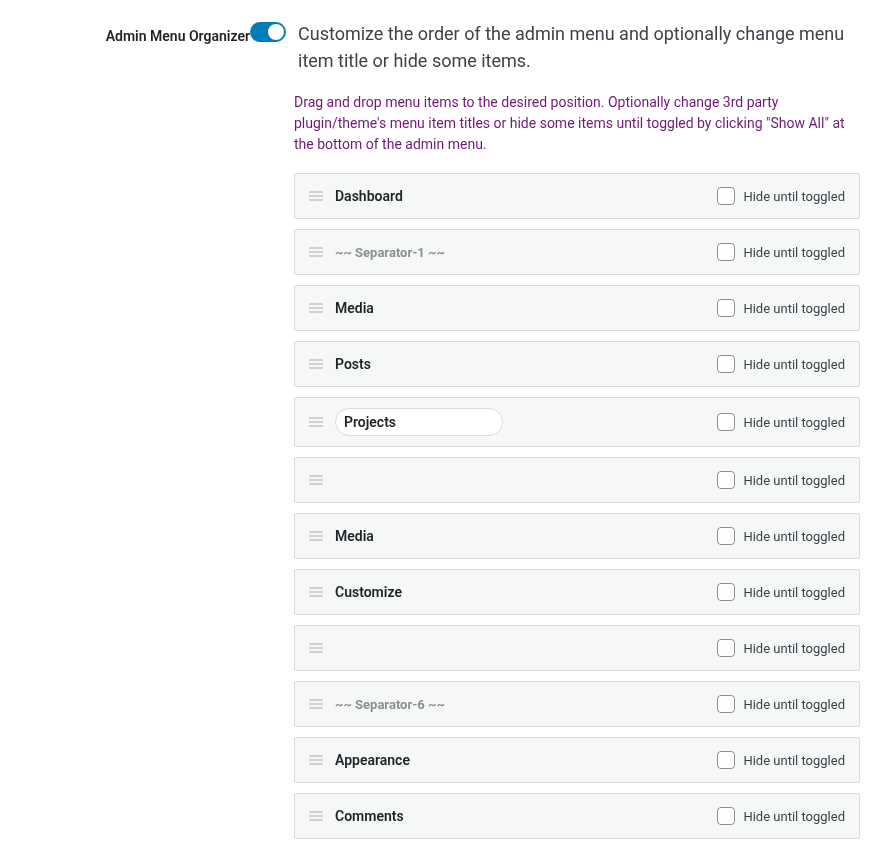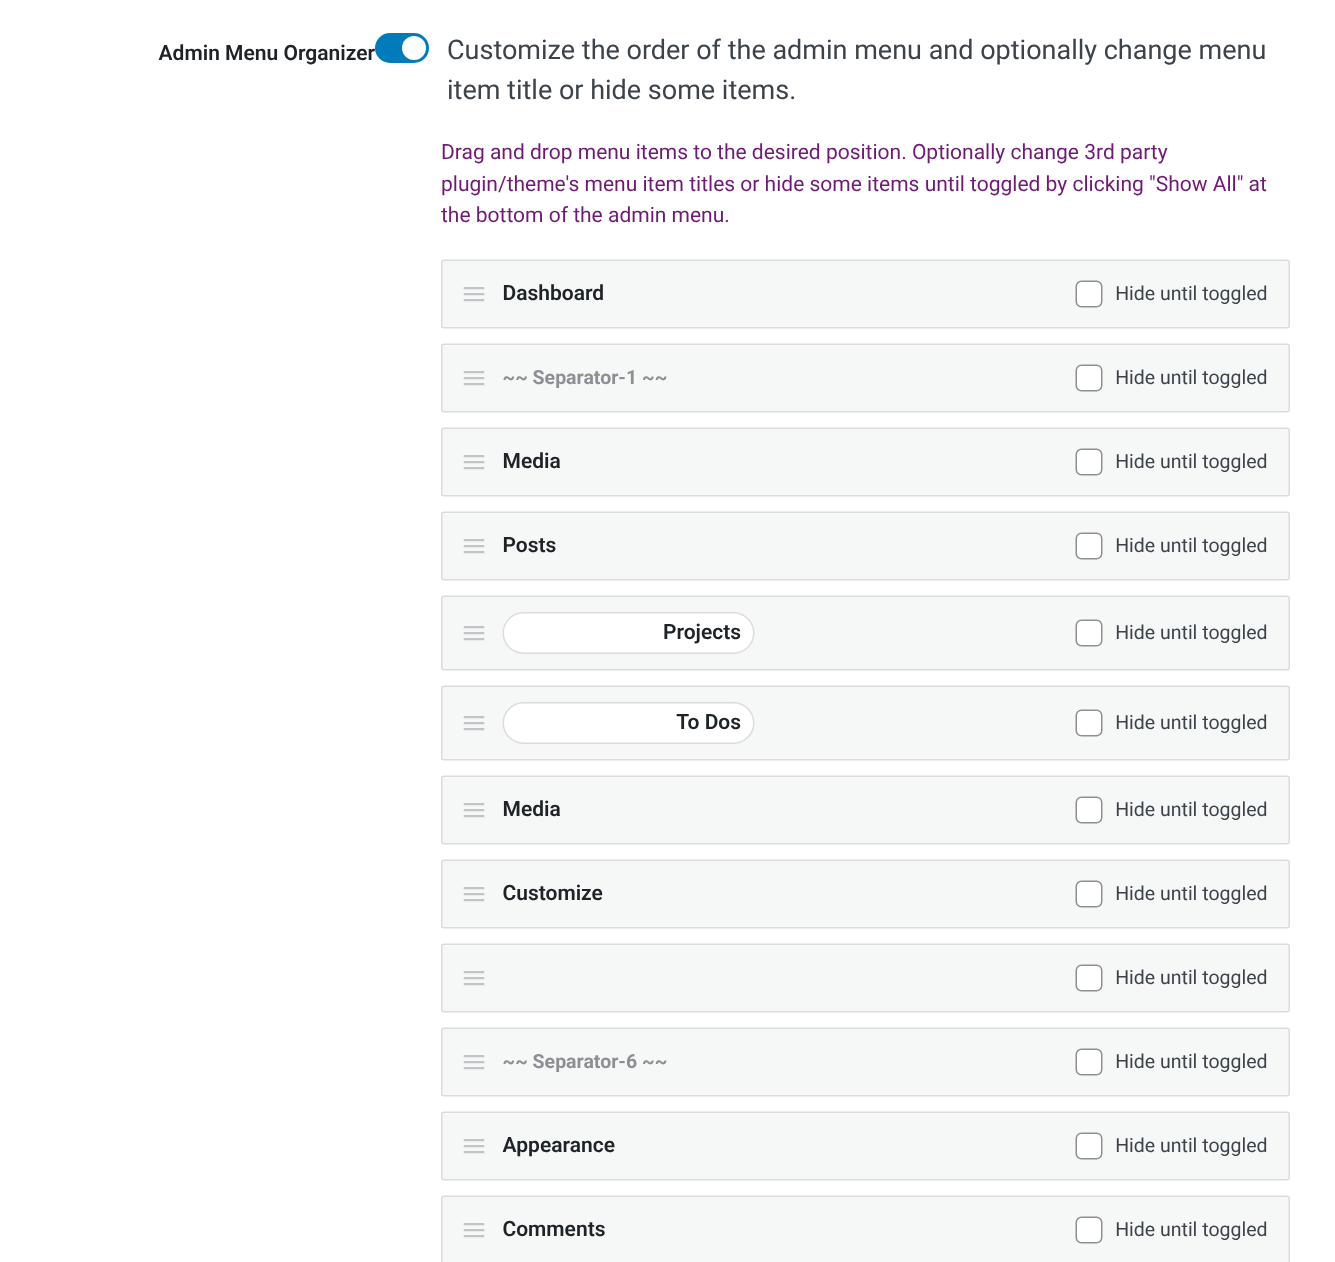--- a/index.html
+++ b/index.html
@@ -109,21 +109,20 @@
     .item-input {
       font-size: 14px;
       font-weight: 600;
       padding: 5px 8px;
       border: 1px solid #dcdcde;
       border-radius: 14px;
       background: #fff;
       color: #1d2327;
       width: 168px;
       font-family: inherit;
-      text-align: right;
     }
     .spacer {
       flex: 1;
     }
     .hide-control {
       display: flex;
       align-items: center;
       gap: 8px;
     }
     .checkbox {
@@ -230,21 +229,20 @@
           </label>
         </div>
         <div class="menu-item">
           <span class="drag-handle">
             <svg width="14" height="12" viewBox="0 0 14 12" fill="none">
               <line x1="0" y1="2" x2="14" y2="2" stroke="currentColor" stroke-width="1.5"></line>
               <line x1="0" y1="6" x2="14" y2="6" stroke="currentColor" stroke-width="1.5"></line>
               <line x1="0" y1="10" x2="14" y2="10" stroke="currentColor" stroke-width="1.5"></line>
             </svg>
           </span>
-          <input class="item-input" type="text" value="To Dos" style="">
           <div class="spacer"></div>
           <label class="hide-control">
             <input type="checkbox" class="checkbox" style="">
             <span class="hide-label">Hide until toggled</span>
           </label>
         </div>
         <div class="menu-item">
           <span class="drag-handle">
             <svg width="14" height="12" viewBox="0 0 14 12" fill="none">
               <line x1="0" y1="2" x2="14" y2="2" stroke="currentColor" stroke-width="1.5"></line>

